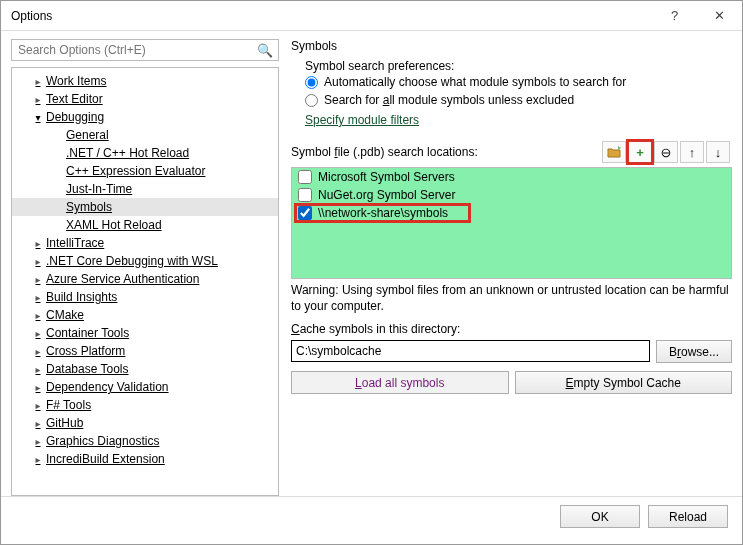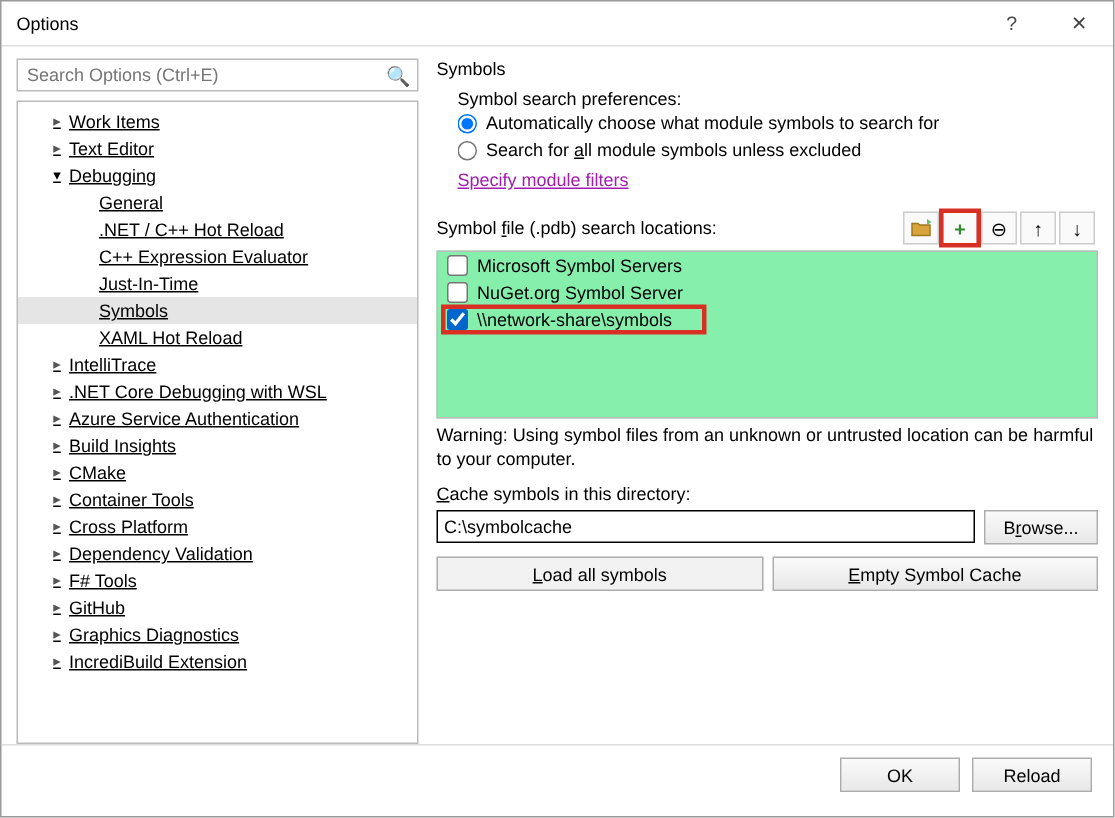--- a/index.html
+++ b/index.html
@@ -78,21 +78,21 @@
   .right {
     flex:1; display:flex; flex-direction:column;
     padding-left:4px;
   }
   .section-heading { font-size:12px; margin-bottom:6px; }
   .radio-row, .check-row {
     display:flex; align-items:center; gap:6px; margin:2px 0;
     padding-left:14px;
   }
   .radio-row input, .check-row input { margin:0; }
-  .link { color:#a21caf; text-decoration:underline; margin:4px 0 0 14px; display:inline-block;}
+  .link { color:#14532d; text-decoration:underline; margin:4px 0 0 14px; display:inline-block;}
   .loc-header {
     display:flex; align-items:center; justify-content:space-between;
     margin-top:14px;
   }
   .toolbar { display:flex; gap:2px; margin-right:2px;}
   .tbtn {
     width:24px; height:22px; border:1px solid #ccc;
     display:flex;align-items:center;justify-content:center;
     font-size:13px; background:#fafafa;
   }
@@ -116,21 +116,21 @@
   .cache-label { margin-top:8px;}
   .cache-row { display:flex; gap:6px; margin-top:4px;}
   .cache-row input[type=text]{
     flex:1; border:1px solid #000000; height:22px; padding:0 4px; font-size:12px;
   }
   .btn {
     height:23px; padding:0 12px; border:1px solid #adadad;
     background:linear-gradient(#fafafa,#e8e8e8);
     font-size:12px;
   }
-  .btn:disabled{ color:#000000; background:#f2f2f2;text-align:center;}
+  .btn:disabled{ color:#701a75; background:#f2f2f2;text-align:center;}
   .btn-row { display:flex; gap:6px; margin-top:8px; justify-content:center;}
   .btn-row .btn { flex:1; }
   .footer {
     height:40px; display:flex; align-items:center; justify-content:flex-end;
     gap:8px; padding:0 14px; border-top:1px solid #ddd;
   }
   u.accesskey{text-decoration:underline;}
 </style>
 </head>
 <body>
@@ -205,20 +205,24 @@
             <span class="caret collapsed"></span>
             <span class="lbl">CMake</span>
           </div>
           <div class="tree-item depth1">
             <span class="caret collapsed"></span>
             <span class="lbl">Container Tools</span>
           </div>
           <div class="tree-item depth1">
             <span class="caret collapsed"></span>
             <span class="lbl">Cross Platform</span>
+          </div>
+          <div class="tree-item depth1">
+            <span class="caret collapsed"></span>
+            <span class="lbl">Database Tools</span>
           </div>
           <div class="tree-item depth1">
             <span class="caret collapsed"></span>
             <span class="lbl">Dependency Validation</span>
           </div>
           <div class="tree-item depth1">
             <span class="caret collapsed"></span>
             <span class="lbl">F# Tools</span>
           </div>
           <div class="tree-item depth1">

